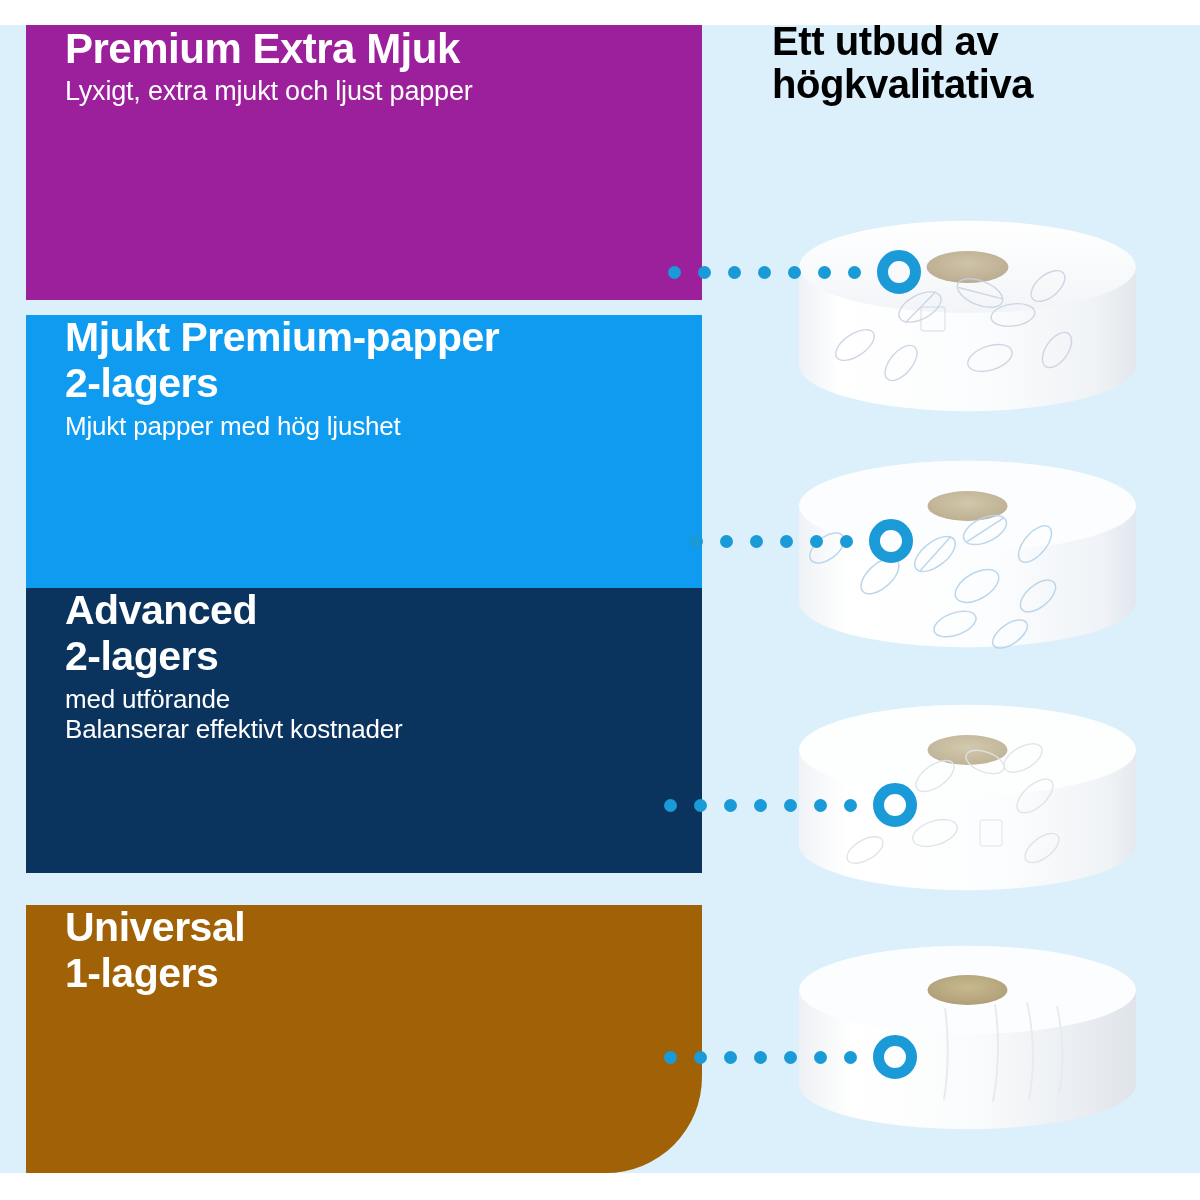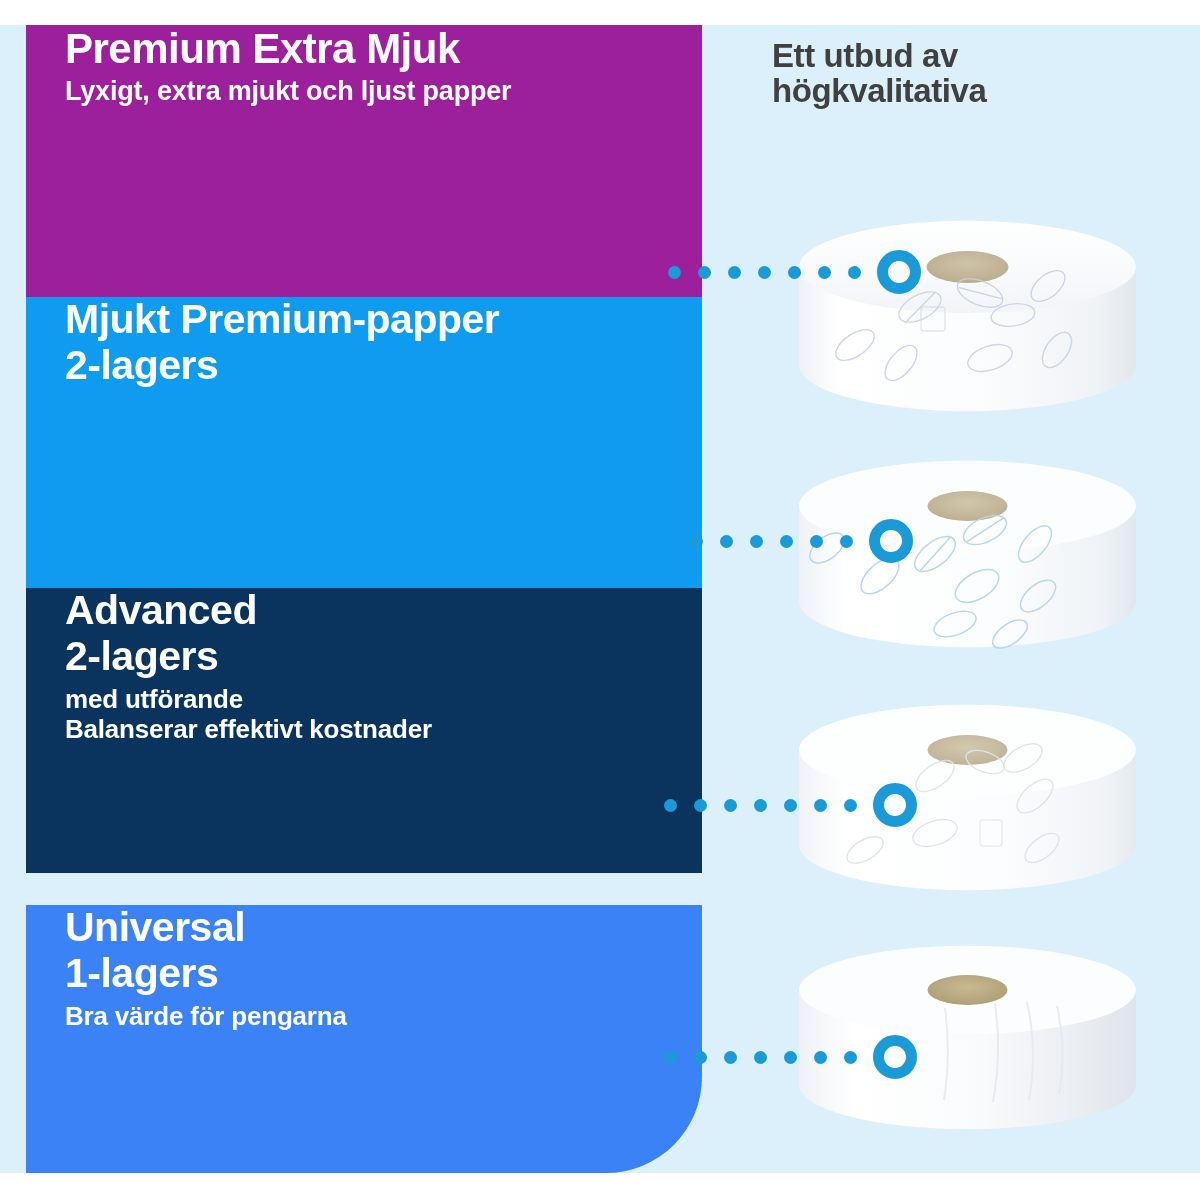--- a/index.html
+++ b/index.html
@@ -22,24 +22,24 @@
     top: 25px;
     width: 1200px;
     height: 1148px;
     background: #dcf0fb;
   }
 
   
   #headline {
     position: absolute;
     left: 772px;
-    top: 38px;
+    top: 20px;
     width: 415px;
-    color: #404040;
-    font-size: 33px;
+    color: #000000;
+    font-size: 40px;
     font-weight: bold;
     line-height: 1.07;
     letter-spacing: -0.4px;
   }
   #headline .hl-line { display: block; white-space: nowrap; }
 
   
   .tier {
     position: absolute;
     left: 26px;
@@ -53,30 +53,30 @@
   .tier .t-title {
     font-size: 41px;
     font-weight: bold;
     line-height: 1.12;
     letter-spacing: -0.5px;
     margin: 0;
   }
   .tier .t-title .tl2 { display: block; }
   .tier .t-sub {
     font-size: 26px;
-    font-weight: bold;
+    font-weight: normal;
     line-height: 1.18;
     margin: 4px 16px 0 0;
     letter-spacing: -0.2px;
   }
 
   #tier-0 { top: 25px;  height: 275px; background: #9c1f9c; }
-  #tier-1 { top: 297px; height: 348px; background: #0f9bf0; }
+  #tier-1 { top: 315px; height: 348px; background: #0f9bf0; }
   #tier-2 { top: 588px; height: 285px; background: #0a335e; }
-  #tier-3 { top: 905px; height: 268px; background: #3b82f6;
+  #tier-3 { top: 905px; height: 268px; background: #a16207;
             border-bottom-right-radius: 96px; }
 
   #tier-0 .t-title { font-size: 42px; }
   #tier-0 .t-sub { font-size: 27px; }
 
   
   .connector {
     position: absolute;
     height: 46px;
     display: flex;
@@ -125,39 +125,39 @@
       <span>Premium Extra Mjuk</span>
     </div>
     <div class="t-sub">Lyxigt, extra mjukt och ljust papper</div>
   </div>
 
   <div class="tier" id="tier-1">
     <div class="t-title">
       <span>Mjukt Premium-papper</span>
       <span class="tl2">2-lagers</span>
     </div>
+    <div class="t-sub">Mjukt papper med hög ljushet</div>
   </div>
 
   <div class="tier" id="tier-2">
     <div class="t-title">
       <span>Advanced</span>
       <span class="tl2">2-lagers</span>
     </div>
     <div class="t-sub">
       <span style="display:block">med utförande</span>
       <span style="display:block">Balanserar effektivt kostnader</span>
     </div>
   </div>
 
   <div class="tier" id="tier-3">
     <div class="t-title">
       <span>Universal</span>
       <span class="tl2">1-lagers</span>
     </div>
-    <div class="t-sub">Bra värde för pengarna</div>
   </div>
 
   <div class="roll" id="roll-0" style="left:795px; top:215px;">
     <svg width="345" height="200" viewBox="0 0 345 200">
       <defs>
         <linearGradient id="g0body" x1="0" y1="0" x2="1" y2="0">
           <stop offset="0%" stop-color="#eef1f5"></stop>
           <stop offset="12%" stop-color="#ffffff"></stop>
           <stop offset="55%" stop-color="#fbfcfd"></stop>
           <stop offset="88%" stop-color="#f0f3f6"></stop>

